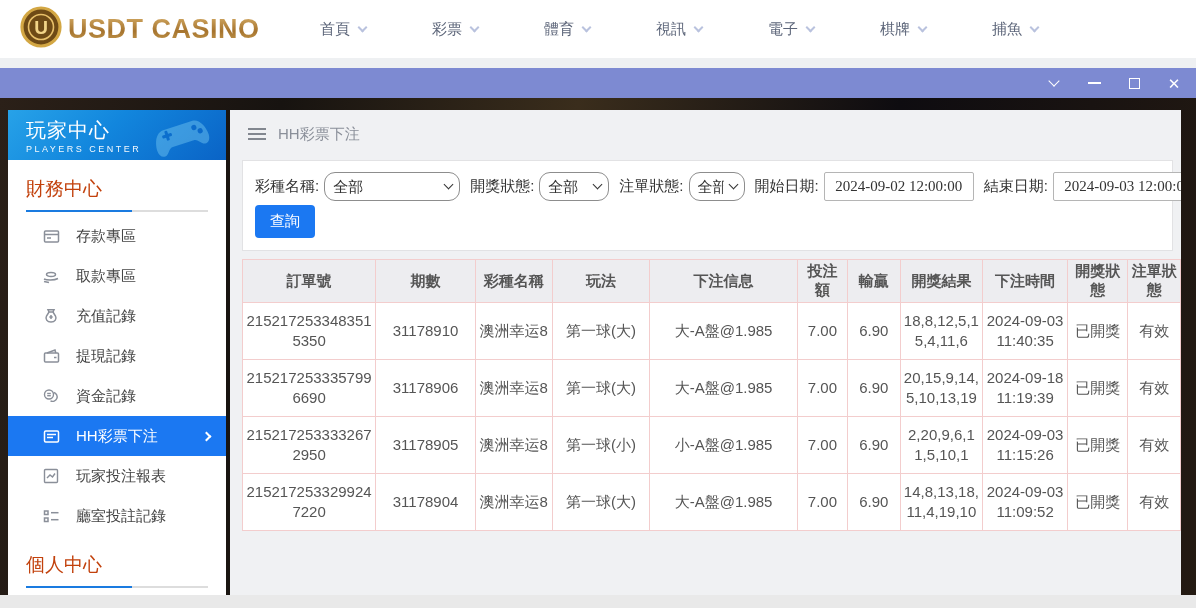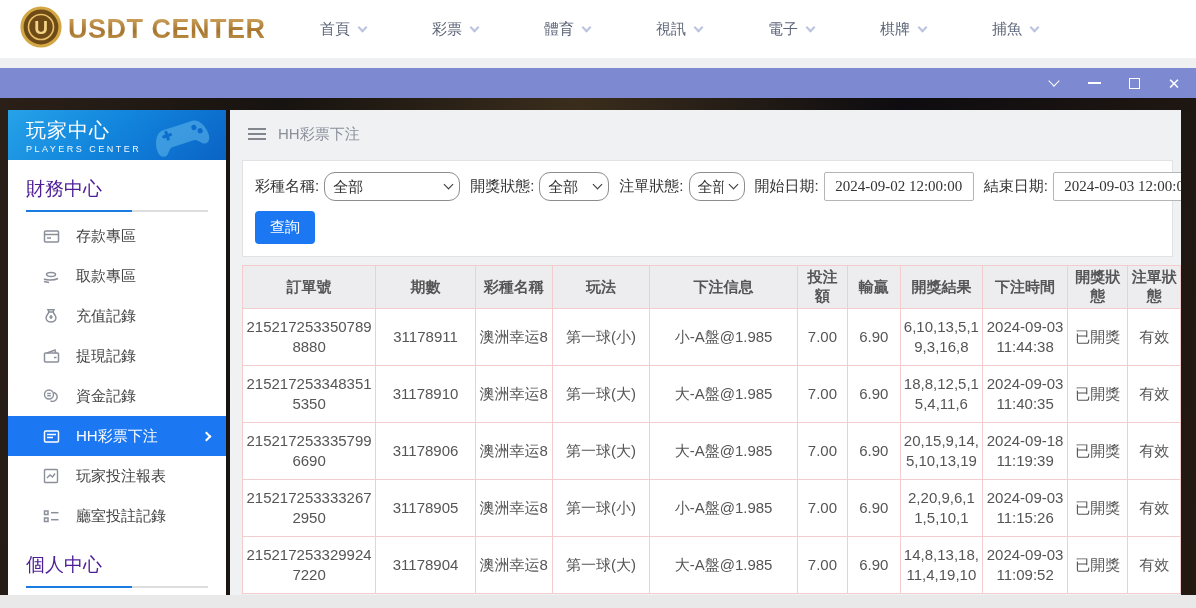--- a/index.html
+++ b/index.html
@@ -31,21 +31,21 @@
     background:linear-gradient(100deg,#2b2018 0%,#171310 22%,#3a2d1c 45%,#0e0c10 70%,#241a12 100%); }
   .bottom-strip { position:absolute; left:0; right:0; bottom:0; height:13px; background:#e9e9e9; z-index:5; }
 
   
   .sidebar { position:absolute; left:8px; top:12px; bottom:13px; width:218px; background:#fff; overflow:hidden; z-index:2; }
   .side-head { height:50px; background:linear-gradient(135deg,#27a2e8 0%,#1286dd 45%,#0a63c6 100%);
     color:#fff; padding:7px 0 0 18px; position:relative; overflow:hidden; }
   .side-head h1 { font-size:20px; font-weight:400; letter-spacing:1px; }
   .side-head .sub { font-size:9px; letter-spacing:2.5px; opacity:.95; }
   .gamepad { position:absolute; right:10px; top:4px; opacity:.55; }
-  .section-title { padding:16px 18px 8px 18px; font-size:19px; color:#4c1d95; }
+  .section-title { padding:16px 18px 8px 18px; font-size:19px; color:#c2410c; }
   .section-underline { margin:0 18px 4px 18px; height:2px; background:#ddd; position:relative; }
   .section-underline::before { content:""; position:absolute; left:0; top:0; height:2px; width:58%; background:#1a7be0; }
   .side-item { height:40px; display:flex; align-items:center; padding-left:34px; cursor:pointer; position:relative; }
   .side-item .icon { width:18px; height:18px; margin-right:16px; display:flex; align-items:center; justify-content:center; }
   .side-item .icon svg { stroke:#8a8f99; fill:none; }
   .side-item .lbl { font-size:15px; color:#444; }
   .side-item.active { background:var(--accent,#1b78f2); }
   .side-item.active .lbl { color:#fff; }
   .side-item.active .icon svg { stroke:#fff; }
   .chev-right { width:7px; height:7px; border-right:2px solid #fff; border-bottom:2px solid #fff;
@@ -64,21 +64,21 @@
   .sel-wrap { position:relative; }
   .sel-wrap select { appearance:none; -webkit-appearance:none; height:29px; border:1px solid #8d8d8d; border-radius:11px;
     background:#fff; font-size:15px; color:#333; padding:0 20px 0 8px; font-family:inherit; }
   .sel-wrap::after { content:""; position:absolute; right:8px; top:9px; width:6px; height:6px;
     border-right:1.7px solid #333; border-bottom:1.7px solid #333; transform:rotate(45deg); pointer-events:none; }
   .flt-lottery-type select { width:136px; }
   .flt-draw-status select { width:70px; }
   .flt-order-status select { width:56px; }
   .filter-item input { height:29px; border:1px solid #b5b5b5; border-radius:2px; font-size:15px; color:#333;
     width:150px; text-align:center; font-family:Liberation Serif, serif; }
-  .query-btn { margin-top:10px; background:var(--accent,#1b78f2); color:#fff; border:none; border-radius:4px;
+  .query-btn { margin-top:4px; background:var(--accent,#1b78f2); color:#fff; border:none; border-radius:4px;
     font-size:15px; padding:7px 15px; cursor:pointer; font-family:inherit; }
 
   .table-card { margin:8px 0 0 12px; background:#fff; }
   table.bet-table { width:100%; border-collapse:collapse; table-layout:fixed; }
   .bet-table th { background:#ededf0; font-size:15px; font-weight:bold; color:#555; height:39px;
     border:1px solid var(--table-border,#f3cdcd); padding:2px 3px; }
   .bet-table td { font-size:15px; color:#555; height:57px; text-align:center; vertical-align:middle;
     border:1px solid var(--table-border,#f3cdcd); padding:2px 3px; line-height:1.35; word-break:break-all; }
   .bet-table th:nth-child(1){width:132px} .bet-table th:nth-child(2){width:99px}
   .bet-table th:nth-child(3){width:76px}  .bet-table th:nth-child(4){width:97px}
@@ -93,21 +93,21 @@
 <div class="topbar">
   <div class="logo">
     <span>
       <svg width="42" height="42" viewBox="0 0 42 42">
         <circle cx="21" cy="21" r="19" fill="#6e4a16"></circle>
         <circle cx="21" cy="21" r="19" fill="none" stroke="#d3a744" stroke-width="3.2"></circle>
         <circle cx="21" cy="21" r="12.5" fill="none" stroke="#e8c06a" stroke-width="1.6"></circle>
         <text x="21" y="28" text-anchor="middle" font-size="19" font-weight="bold" fill="#f2d488" font-family="Liberation Sans, sans-serif">U</text>
       </svg>
     </span>
-    <span class="logo-text">USDT CENTER</span>
+    <span class="logo-text">USDT CASINO</span>
   </div>
   <nav class="top-nav">
       <div class="nav-item">
         <span>首頁</span>
         <i class="chev"></i>
       </div>
       <div class="nav-item">
         <span>彩票</span>
         <i class="chev"></i>
       </div>
@@ -307,33 +307,20 @@
                 <th>投注額</th>
                 <th>輸贏</th>
                 <th>開獎結果</th>
                 <th>下注時間</th>
                 <th>開獎狀態</th>
                 <th>注單狀態</th>
               </tr>
             </thead>
           <tbody id="tbody">
               <tr>
-                <td>2152172533507898880</td>
-                <td>31178911</td>
-                <td>澳洲幸运8</td>
-                <td>第一球(小)</td>
-                <td>小-A盤@1.985</td>
-                <td>7.00</td>
-                <td>6.90</td>
-                <td>6,10,13,5,19,3,16,8</td>
-                <td>2024-09-03 11:44:38</td>
-                <td>已開獎</td>
-                <td>有效</td>
-              </tr>
-              <tr>
                 <td>2152172533483515350</td>
                 <td>31178910</td>
                 <td>澳洲幸运8</td>
                 <td>第一球(大)</td>
                 <td>大-A盤@1.985</td>
                 <td>7.00</td>
                 <td>6.90</td>
                 <td>18,8,12,5,15,4,11,6</td>
                 <td>2024-09-03 11:40:35</td>
                 <td>已開獎</td>

